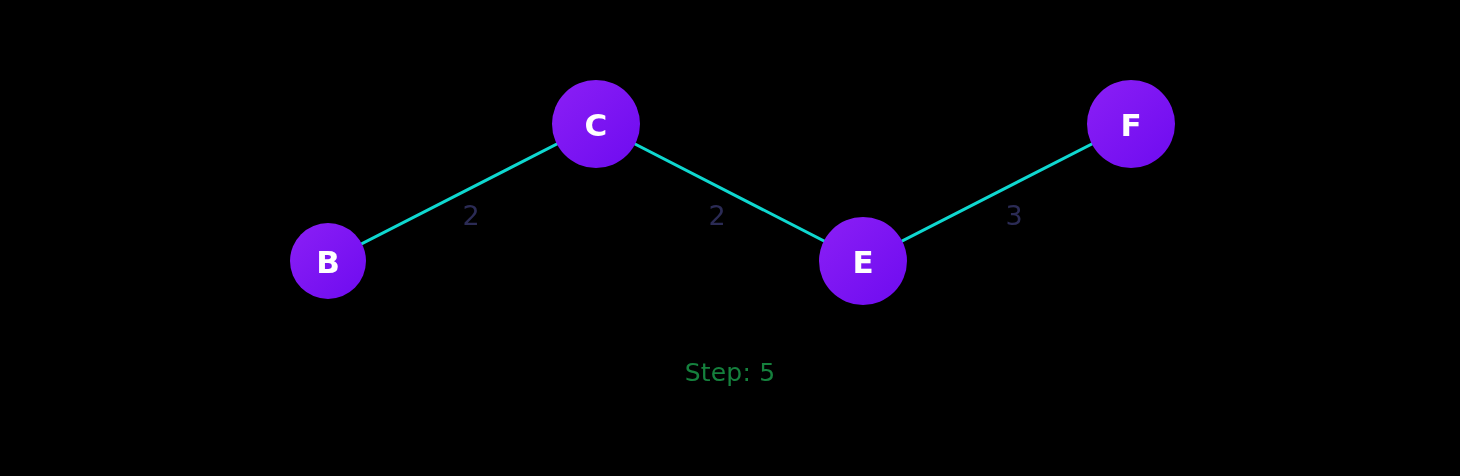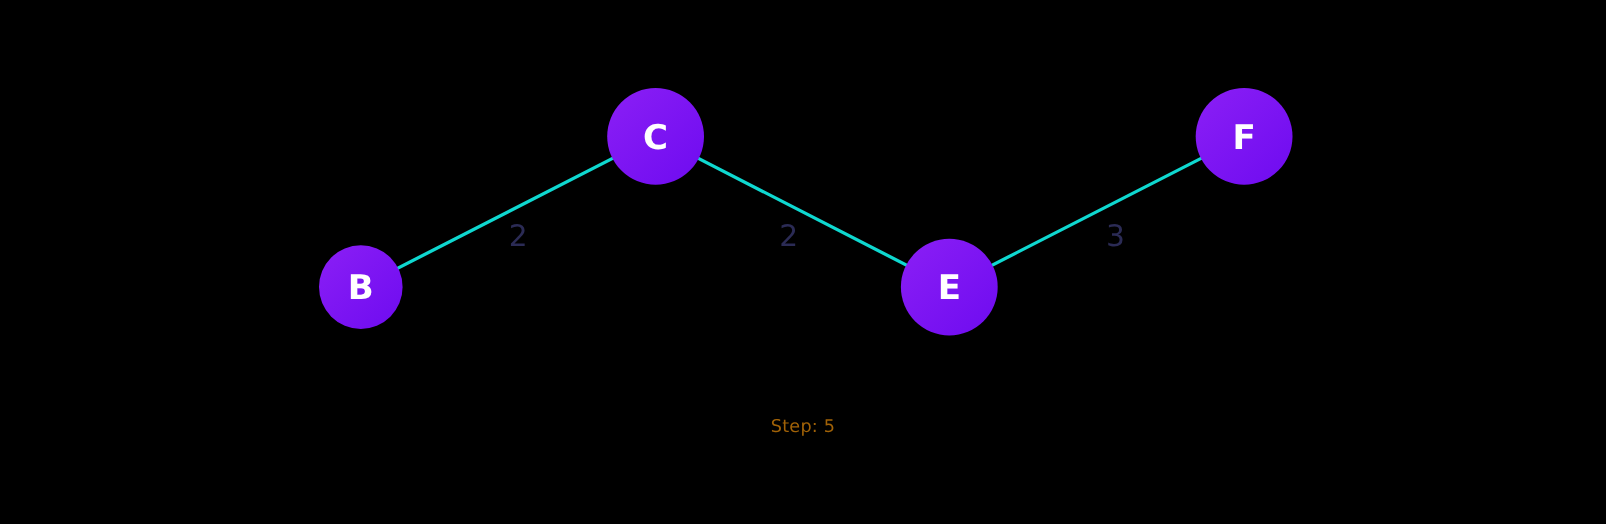--- a/index.html
+++ b/index.html
@@ -48,27 +48,27 @@
     font-family: "DejaVu Sans", "Liberation Sans", sans-serif;
     font-weight: normal;
     font-size: 27px;
     fill: #2b2b55;
     text-anchor: middle;
     dominant-baseline: central;
   }
   .step-caption {
     position: absolute;
     left: 0;
-    top: 378px;
+    top: 358px;
     width: 1460px;
     text-align: center;
     font-family: "DejaVu Sans", "Liberation Sans", sans-serif;
-    font-size: 16px;
+    font-size: 25px;
     font-weight: normal;
-    color: #a16207;
+    color: #15803d;
     letter-spacing: 0.2px;
     white-space: nowrap;
   }
 </style>
 </head>
 <body>
 
 <div id="stage">
 
   <svg id="graph-svg" viewBox="0 0 1460 476">

